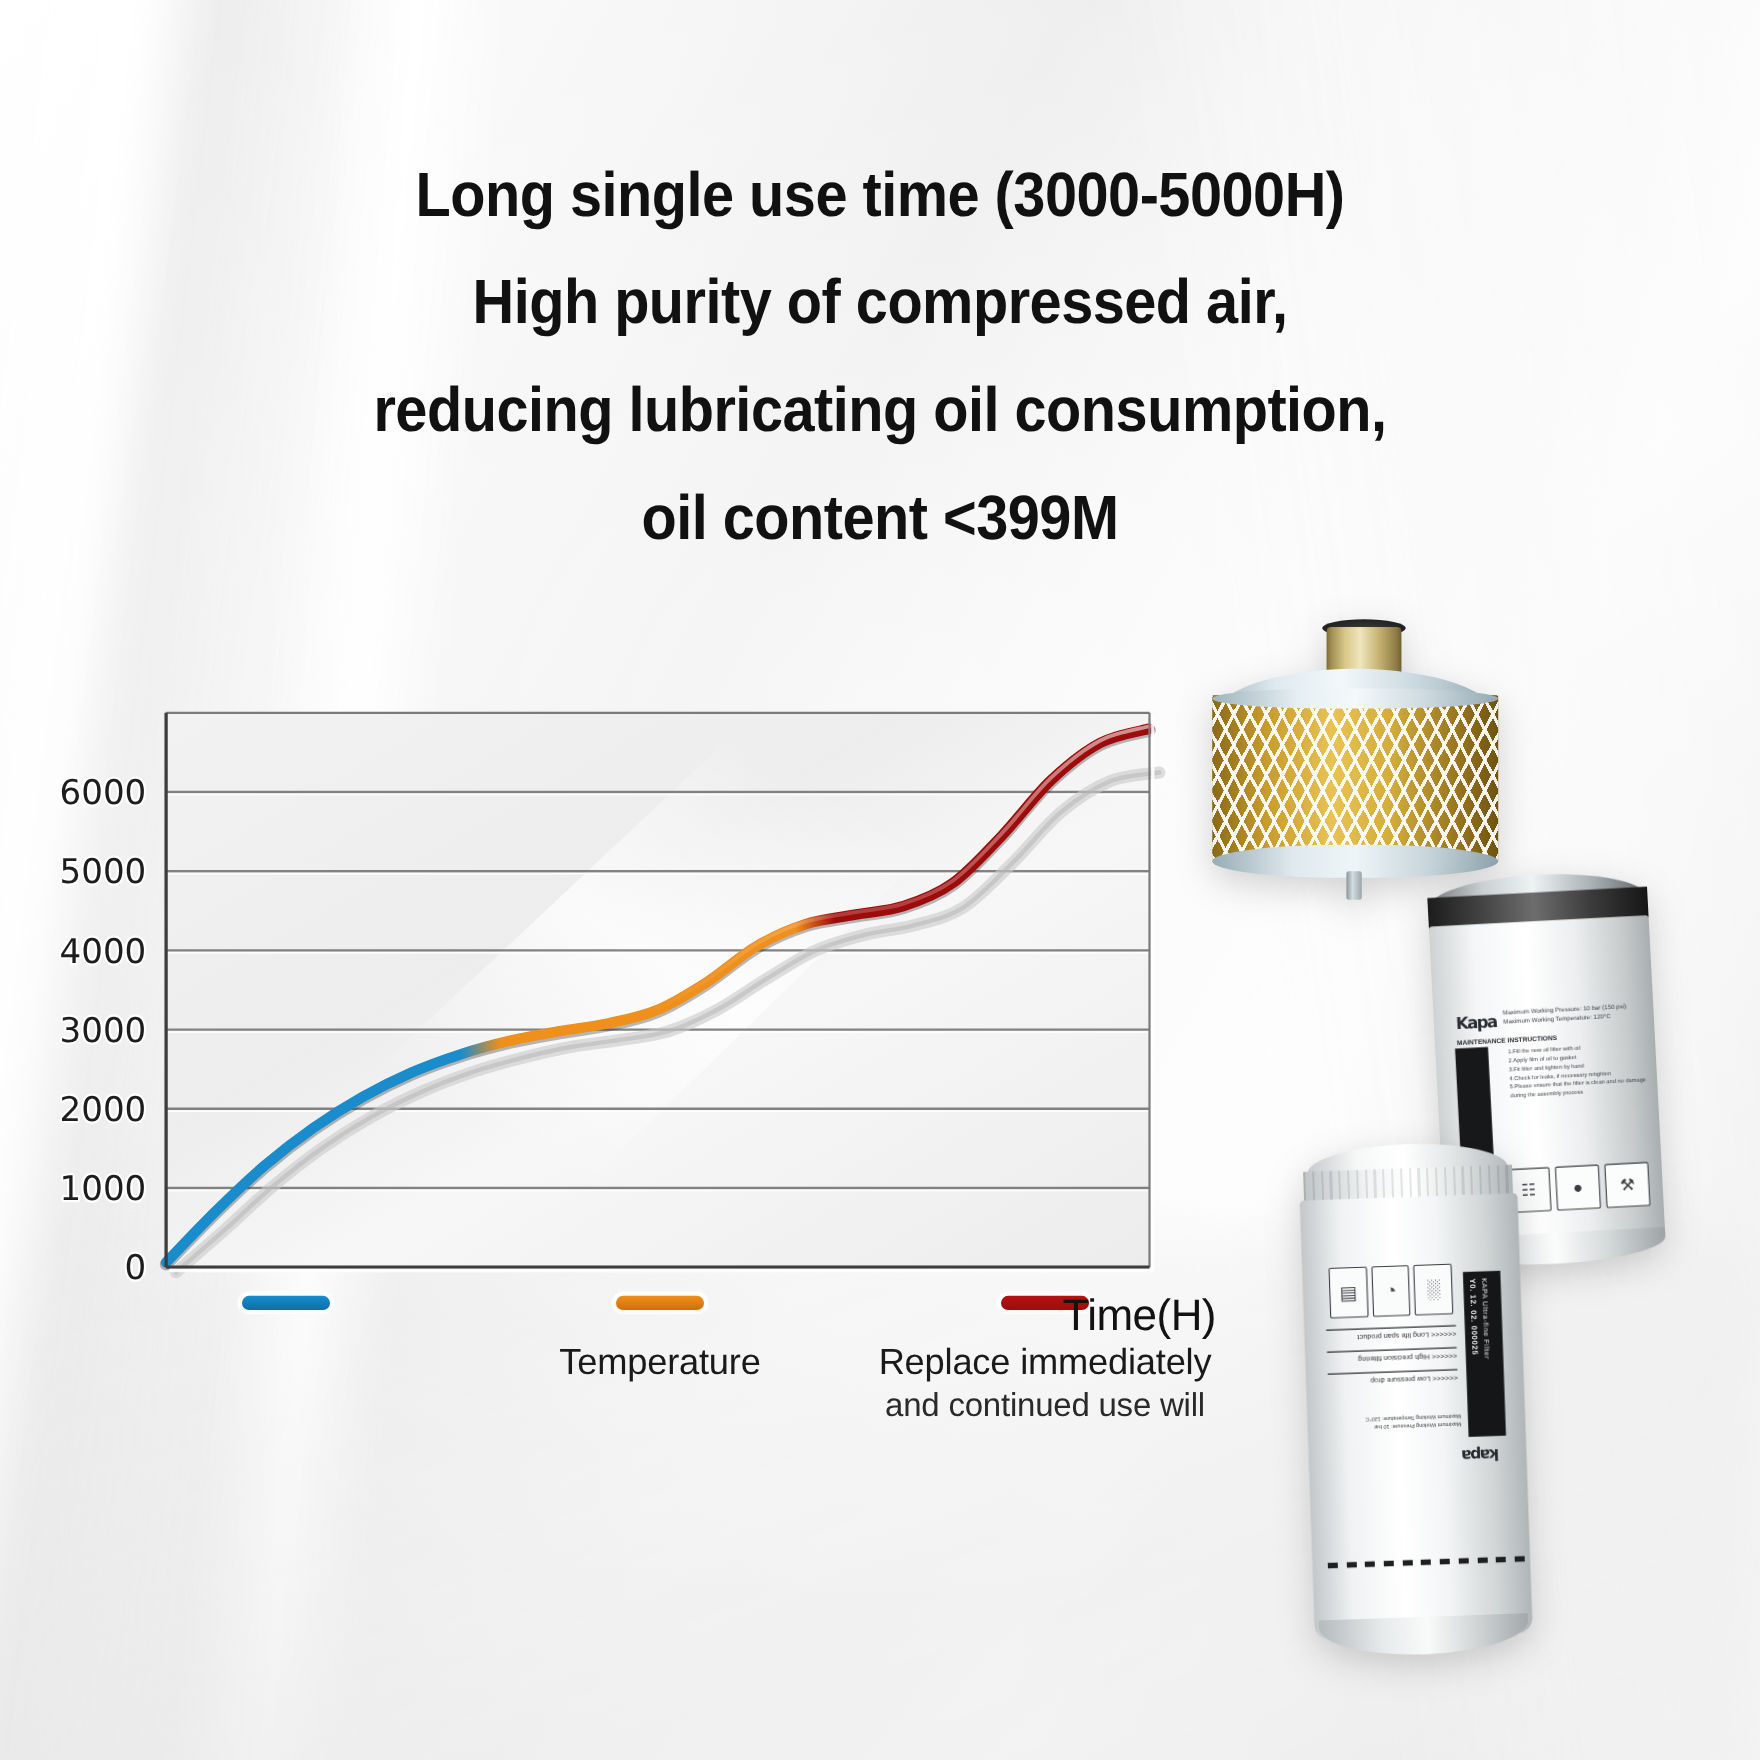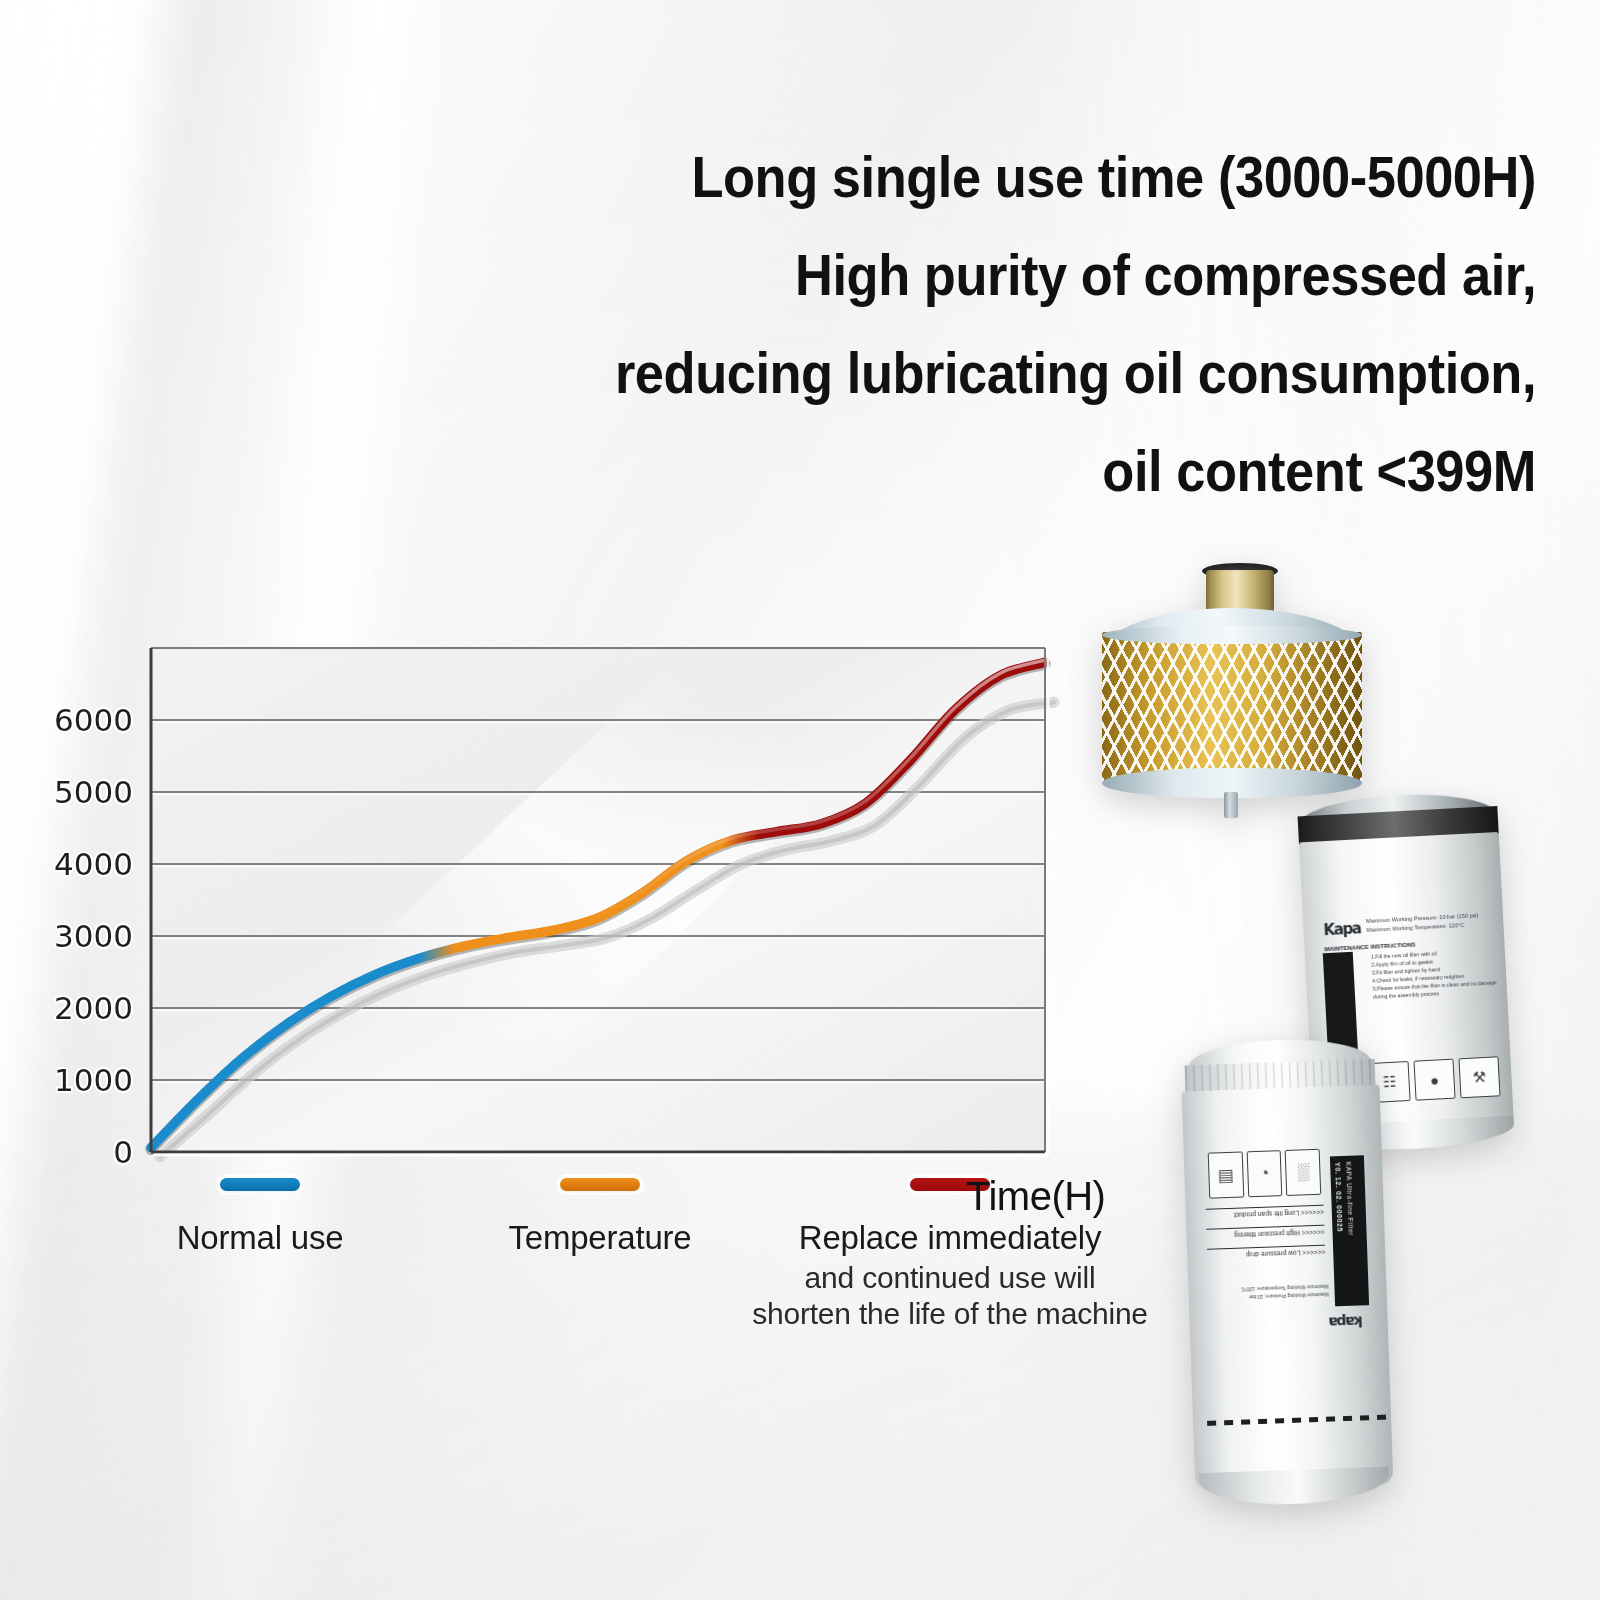--- a/index.html
+++ b/index.html
@@ -41,21 +41,21 @@
     filter:blur(26px);
   }
   #bg-vignette{
     position:absolute; inset:0;
     background:radial-gradient(ellipse 120% 90% at 50% 40%, rgba(255,255,255,.55) 0%, rgba(255,255,255,0) 60%, rgba(222,222,222,.35) 100%);
   }
 
   
   #headline{
     position:absolute; left:0; top:128px; width:1600px;
-    text-align:right;
+    text-align:center;
     z-index:5;
   }
   #headline .hl{
     display:block;
     color:#111111;
     font-weight:700;
     font-size:57px;
     line-height:98px;
     letter-spacing:-0.5px;
     transform:scaleX(.92);
@@ -359,33 +359,31 @@
         <text x="77" y="183" class="ytick">5000</text>
         <text x="77" y="111" class="ytick">6000</text>
       </g>
   </svg>
 </div>
 
 <div id="legend">
 
   <div class="lg-item" id="lg-normal">
     <div class="lg-swatch" id="sw-normal" style="background: linear-gradient(rgb(26, 140, 204), rgb(10, 111, 168));"></div>
-    <div class="lg-label">Normal use</div>
   </div>
 
   <div class="lg-item" id="lg-recommend">
     <div class="lg-swatch" id="sw-recommend" style="background: linear-gradient(rgb(239, 143, 28), rgb(208, 111, 8));"></div>
     <div class="lg-label">Temperature</div>
   </div>
 
   <div class="lg-item" id="lg-immediate">
     <div class="lg-swatch" id="sw-immediate" style="background: linear-gradient(rgb(179, 20, 20), rgb(158, 11, 11));"></div>
     <div class="lg-label">Replace immediately</div>
     <div class="lg-sub">and continued use will</div>
-    <div class="lg-sub">shorten the life of the machine</div>
   </div>
 </div>
 
 <div id="axis-time">Time(H)</div>
 
 <div id="products">
 
   <div id="filter-air" class="shadowy">
     <div class="air-neck-top"></div>
     <div class="air-neck"></div>

